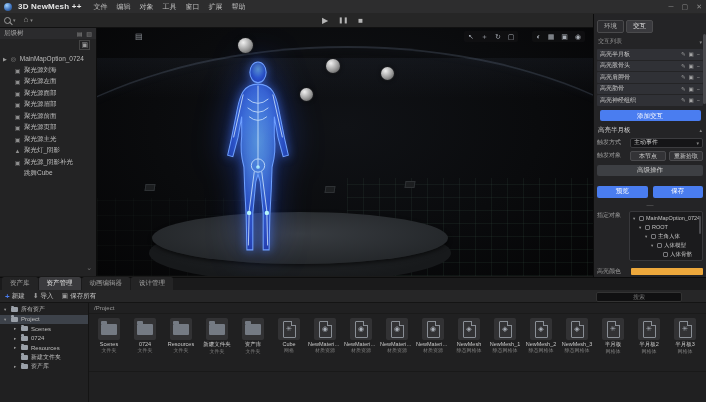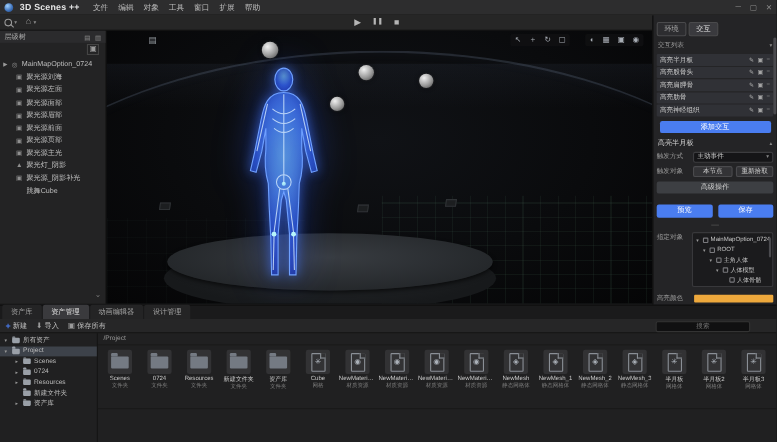--- a/index.html
+++ b/index.html
@@ -173,21 +173,21 @@
   .atype { font-size:5px; color:#7f7f7f; white-space:nowrap; }
   .bp-bottomline { position:absolute; left:0; right:0; top:68px; border-top:1px solid #191919; }
 </style>
 </head>
 <body>
 
 <div id="app">
 
   <div class="titlebar">
     <span class="logo"></span>
-    <span class="apptitle">3D Scenes ++</span>
+    <span class="apptitle">3D NewMesh ++</span>
     <div class="menus">
 
     <span class="menu-item">文件</span>
         <span class="menu-item">编辑</span>
         <span class="menu-item">对象</span>
         <span class="menu-item">工具</span>
         <span class="menu-item">窗口</span>
         <span class="menu-item">扩展</span>
         <span class="menu-item">帮助</span>
       </div>

